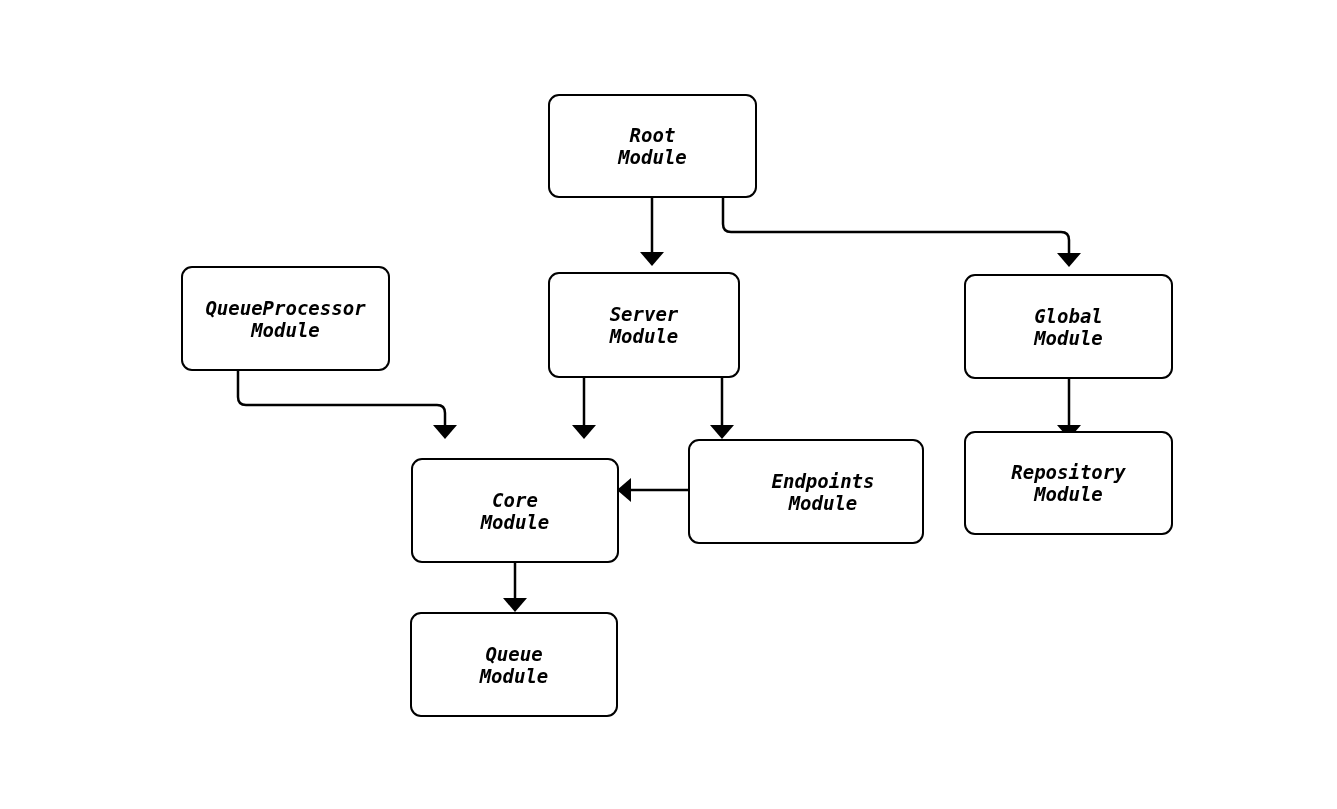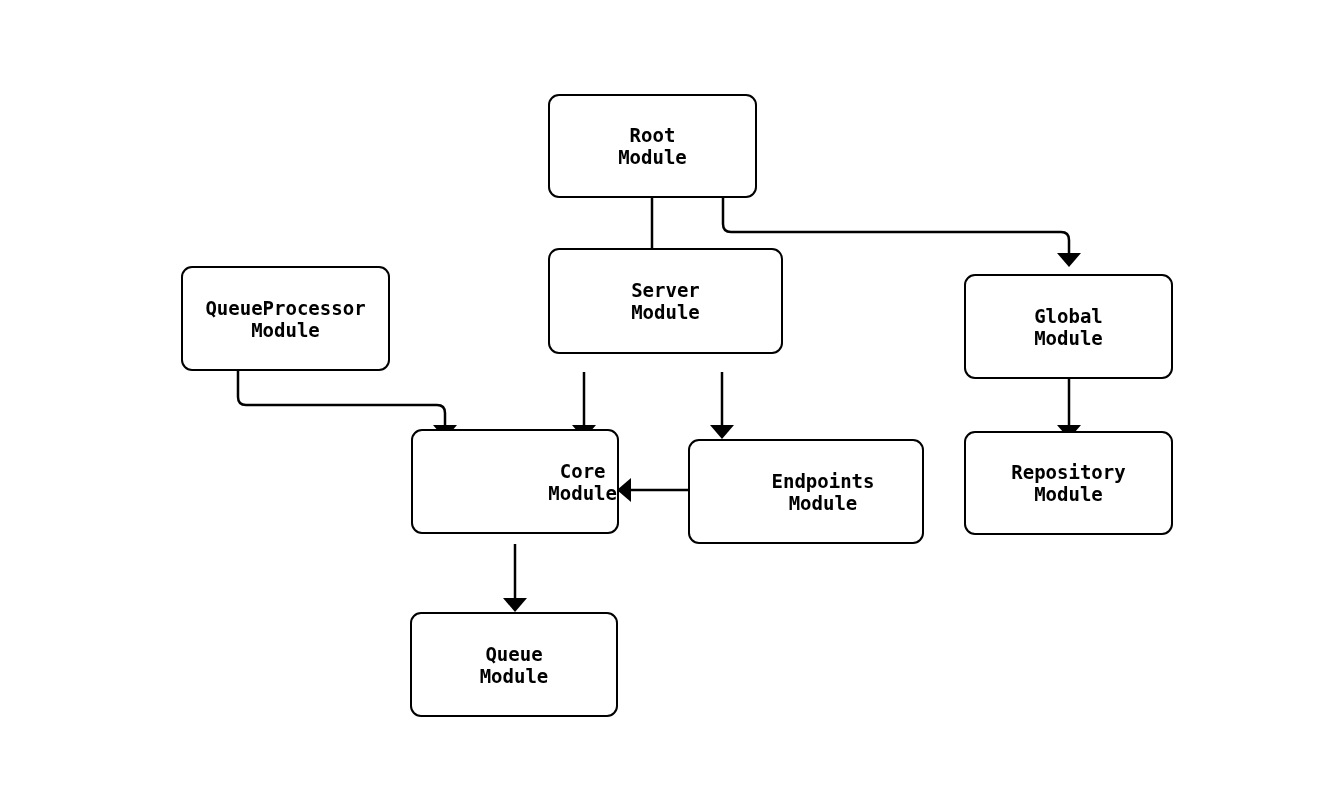--- a/index.html
+++ b/index.html
@@ -7,20 +7,21 @@
     padding: 0;
     background: #ffffff;
   }
   .canvas {
     position: relative;
     width: 1337px;
     height: 809px;
     background: #ffffff;
     overflow: hidden;
     font-family: "DejaVu Sans Mono", "Liberation Mono", monospace;
+    font-style: italic;
   }
   .edges-layer {
     position: absolute;
     left: 0;
     top: 0;
     width: 100%;
     height: 100%;
   }
   .node {
     position: absolute;
@@ -90,29 +91,29 @@
       </g>
     </svg>
 <div class="node" style="left: 548px; top: 94px; width: 209px; height: 104px;">
       <span class="node-label">Root
 Module</span>
     </div>
     <div class="node" style="left: 133px; top: 266px; width: 209px; height: 105px; margin-left: 48px;">
       <span class="node-label">QueueProcessor
 Module</span>
     </div>
-    <div class="node" style="left: 548px; top: 248px; width: 235px; height: 106px;">
+    <div class="node" style="left: 548px; top: 272px; width: 192px; height: 106px;">
       <span class="node-label">Server
 Module</span>
     </div>
     <div class="node" style="left: 964px; top: 274px; width: 209px; height: 105px;">
       <span class="node-label">Global
 Module</span>
     </div>
-    <div class="node" style="left: 411px; top: 429px; width: 208px; height: 105px; justify-content: flex-end;">
+    <div class="node" style="left: 411px; top: 458px; width: 208px; height: 105px;">
       <span class="node-label">Core
 Module</span>
     </div>
     <div class="node" style="left: 688px; top: 439px; width: 236px; height: 105px; padding-left: 34px;">
       <span class="node-label">Endpoints
 Module</span>
     </div>
     <div class="node" style="left: 964px; top: 431px; width: 209px; height: 104px;">
       <span class="node-label">Repository
 Module</span>

